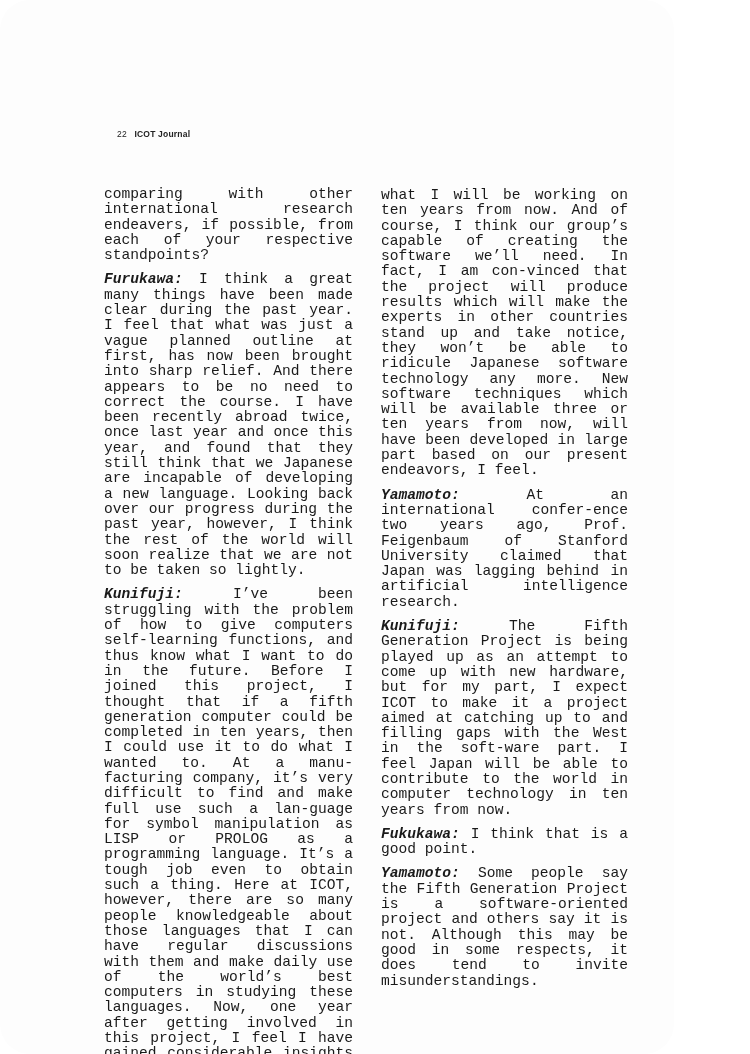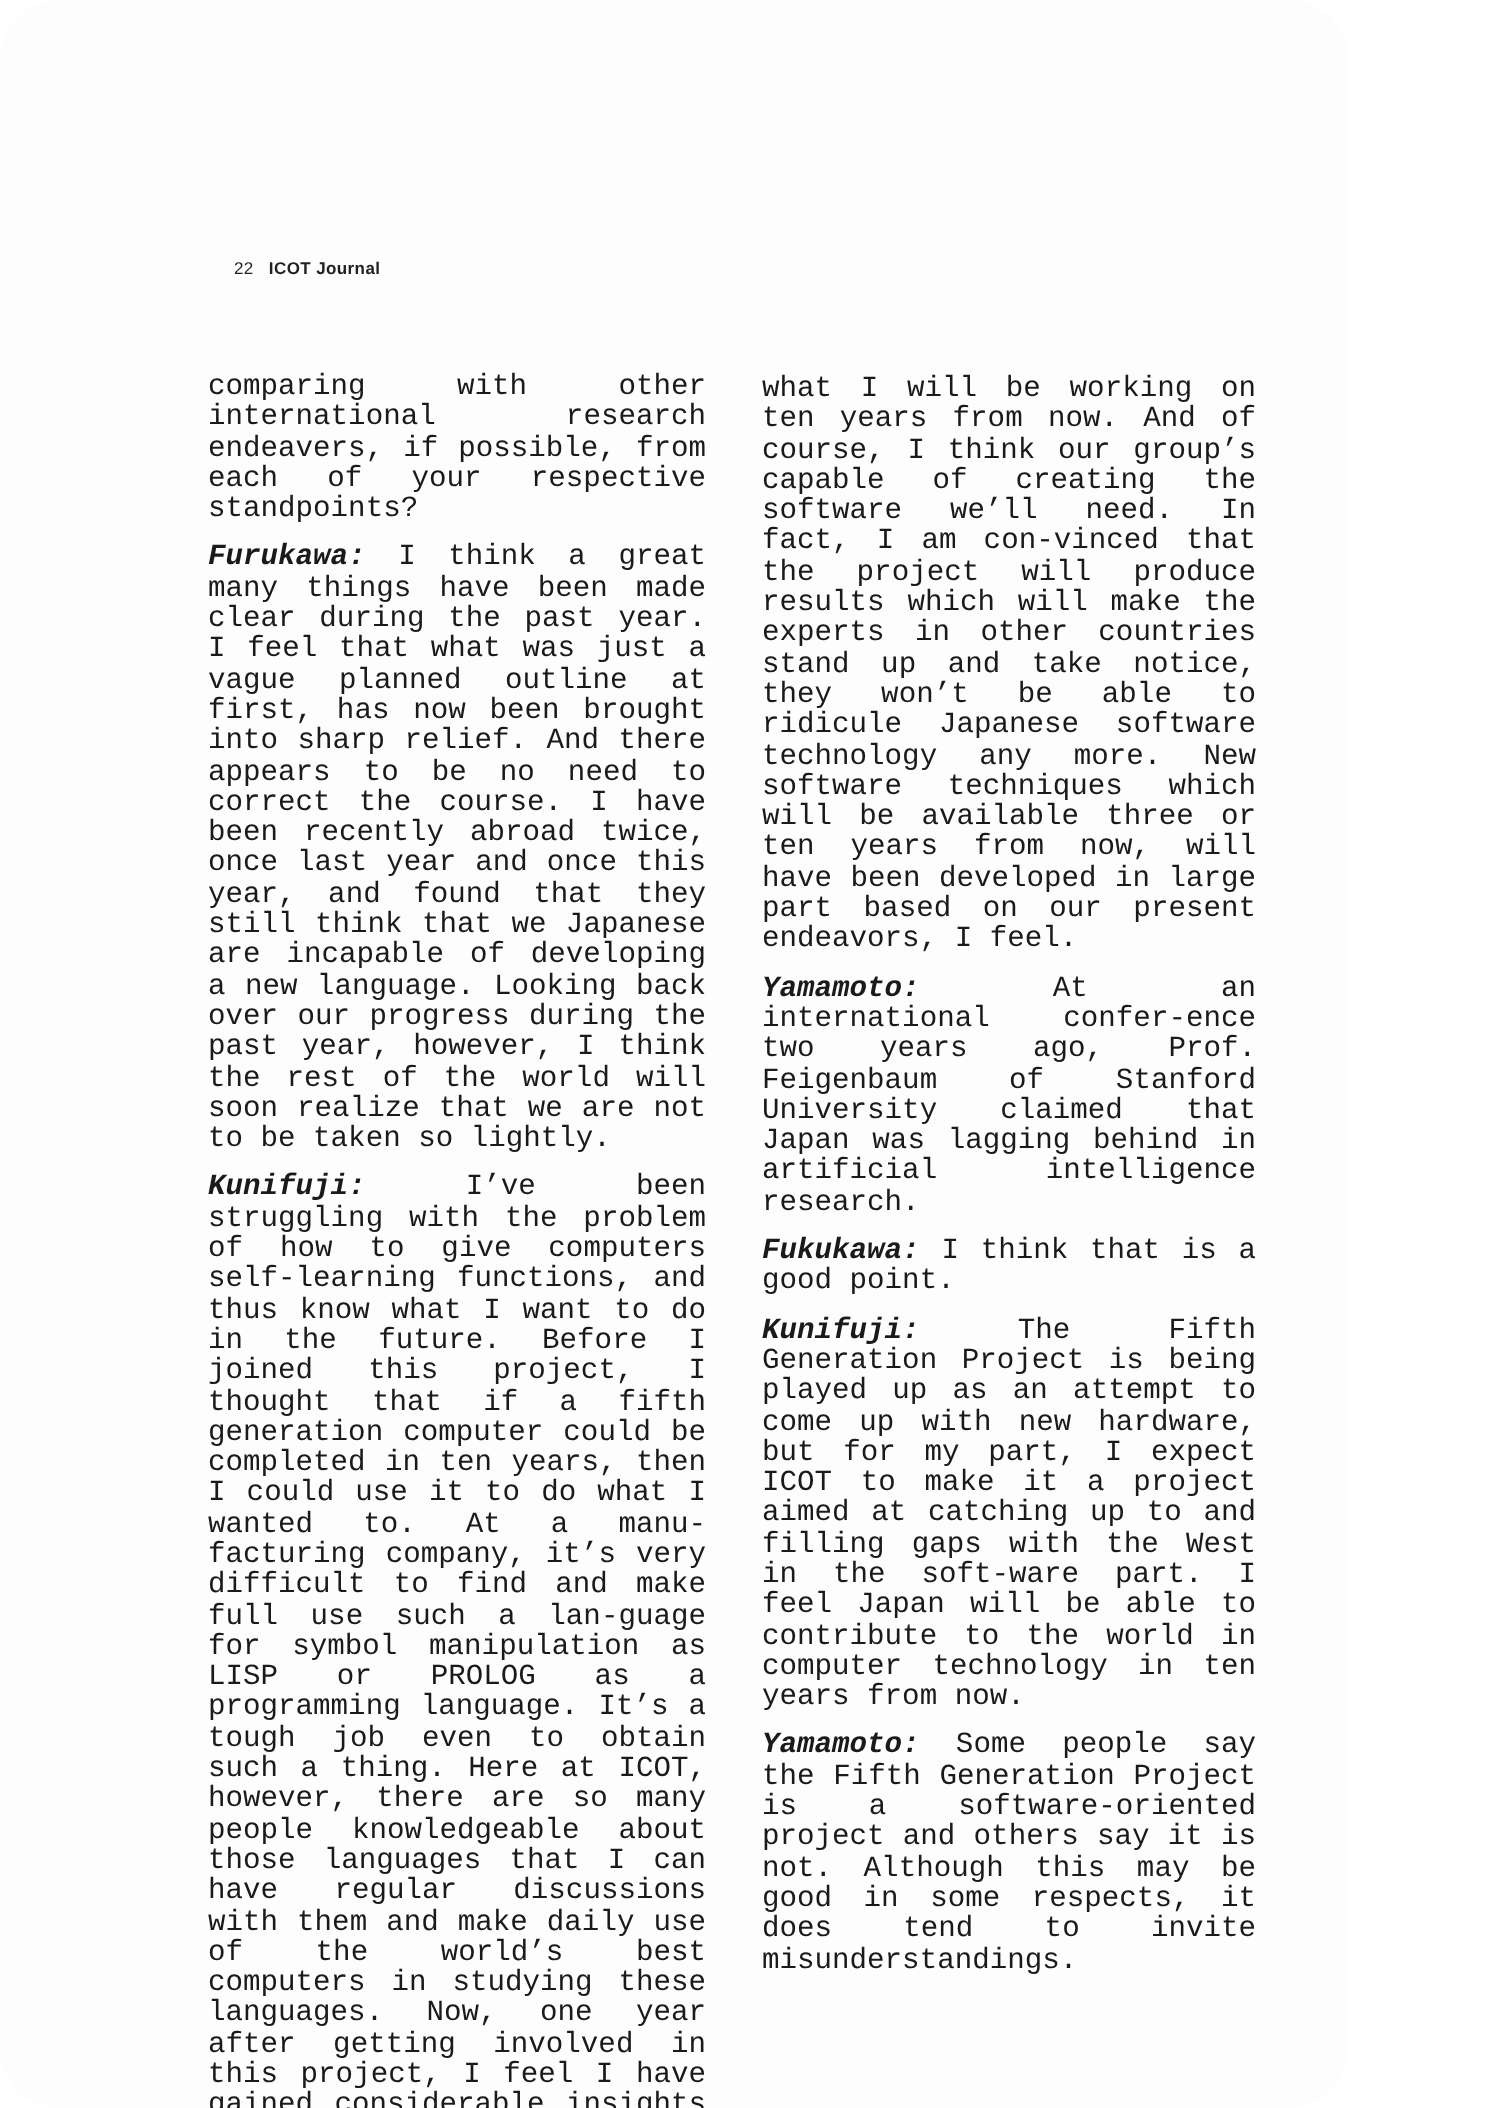--- a/index.html
+++ b/index.html
@@ -32,17 +32,17 @@
 
   <div class="col left">
     <p class="para"><span class="speaker"></span><span>comparing with other international research endeavers, if possible, from each of your respective standpoints?</span></p>
     <p class="para"><span class="speaker">Furukawa:</span><span> I think a great many things have been made clear during the past year. I feel that what was just a vague planned outline at first, has now been brought into sharp relief. And there appears to be no need to correct the course. I have been recently abroad twice, once last year and once this year, and found that they still think that we Japanese are incapable of developing a new language. Looking back over our progress during the past year, however, I think the rest of the world will soon realize that we are not to be taken so lightly.</span></p>
     <p class="para"><span class="speaker">Kunifuji:</span><span> I’ve been struggling with the problem of how to give computers self-learning functions, and thus know what I want to do in the future. Before I joined this project, I thought that if a fifth generation computer could be completed in ten years, then I could use it to do what I wanted to. At a manu-facturing company, it’s very difficult to find and make full use such a lan-guage for symbol manipulation as LISP or PROLOG as a programming language. It’s a tough job even to obtain such a thing. Here at ICOT, however, there are so many people knowledgeable about those languages that I can have regular discussions with them and make daily use of the world’s best computers in studying these languages. Now, one year after getting involved in this project, I feel I have gained considerable insights into</span></p>
   </div>
 
   <div class="col right">
     <p class="para"><span class="speaker"></span><span>what I will be working on ten years from now. And of course, I think our group’s capable of creating the software we’ll need. In fact, I am con-vinced that the project will produce results which will make the experts in other countries stand up and take notice, they won’t be able to ridicule Japanese software technology any more. New software techniques which will be available three or ten years from now, will have been developed in large part based on our present endeavors, I feel.</span></p>
     <p class="para"><span class="speaker">Yamamoto:</span><span> At an international confer-ence two years ago, Prof. Feigenbaum of Stanford University claimed that Japan was lagging behind in artificial intelligence research.</span></p>
+    <p class="para"><span class="speaker">Kunifuji:</span><span> The Fifth Generation Project is being played up as an attempt to come up with new hardware, but for my part, I expect ICOT to make it a project aimed at catching up to and filling gaps with the West in the soft-ware part. I feel Japan will be able to contribute to the world in computer technology in ten years from now.</span></p>
     <p class="para"><span class="speaker">Fukukawa:</span><span> I think that is a good point.</span></p>
-    <p class="para"><span class="speaker">Kunifuji:</span><span> The Fifth Generation Project is being played up as an attempt to come up with new hardware, but for my part, I expect ICOT to make it a project aimed at catching up to and filling gaps with the West in the soft-ware part. I feel Japan will be able to contribute to the world in computer technology in ten years from now.</span></p>
     <p class="para"><span class="speaker">Yamamoto:</span><span> Some people say the Fifth Generation Project is a software-oriented project and others say it is not. Although this may be good in some respects, it does tend to invite misunderstandings.</span></p>
   </div>
 </div>
 
 </body></html>

